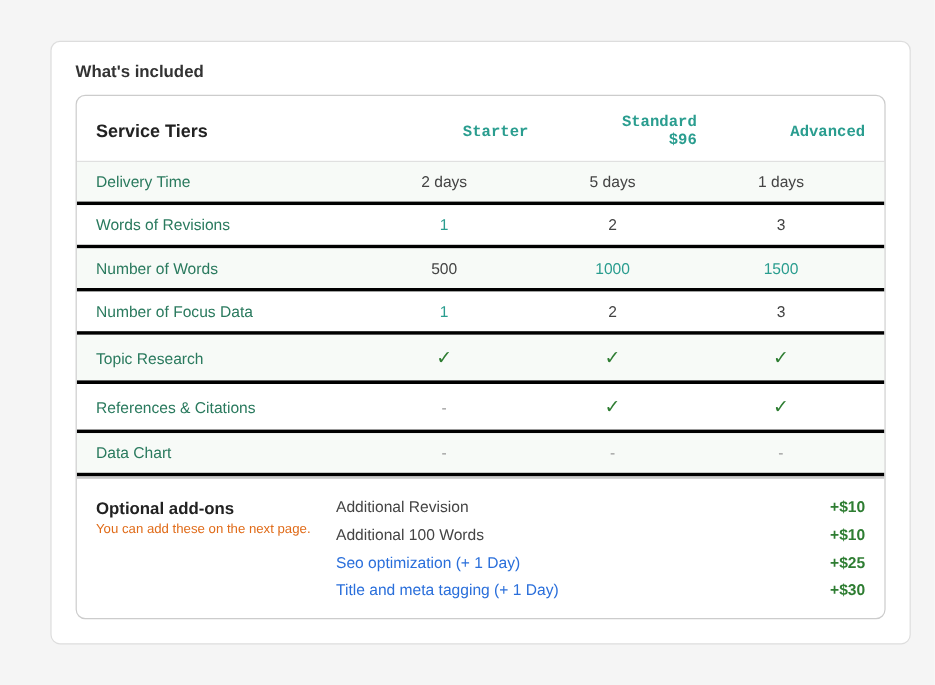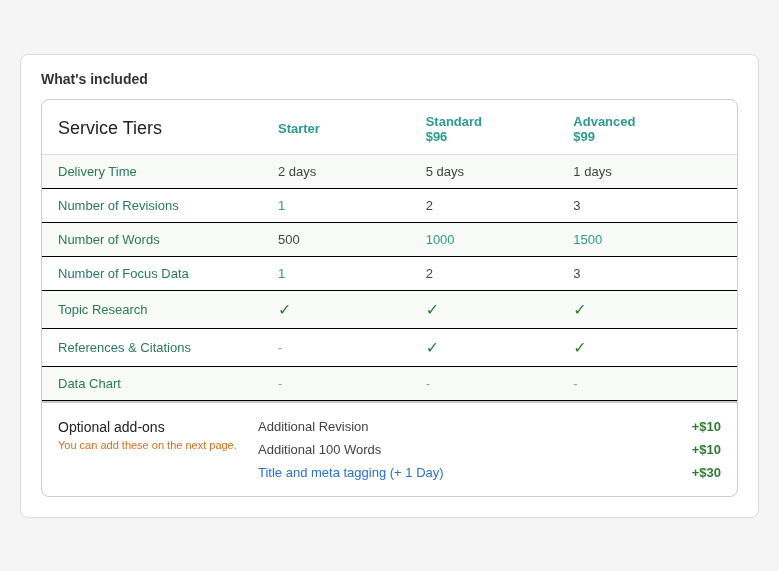--- a/index.html
+++ b/index.html
@@ -11,75 +11,78 @@
       align-items: center;
       min-height: 100vh;
       padding: 20px;
     }
     .container {
       background: #fff;
       border-radius: 8px;
       border: 1px solid #ddd;
       width: 760px;
       padding: 16px 20px 20px;
+      margin-left: 22px;
     }
     .what-included-title {
       font-size: 14px;
       font-weight: 600;
       color: #333;
       margin-bottom: 12px;
     }
     .main-card {
       border: 1px solid #ccc;
       border-radius: 8px;
       overflow: hidden;
     }
     .tiers-header {
       display: grid;
       grid-template-columns: 220px 1fr 1fr 1fr;
       padding: 14px 16px 10px;
       border-bottom: 1px solid #e0e0e0;
       align-items: center;
     }
     .tiers-header .tier-name-cell {
-      font-size: 18px;
-      font-weight: 400;
+      font-size: 15px;
+      font-weight: 700;
       color: #222;
     }
     .tier-col {
-      text-align: left;
+      text-align: right;
+      font-family: Liberation Mono, monospace;
     }
     .tier-name {
       font-size: 13px;
       color: #2a9d8f;
       font-weight: 600;
     }
     .tier-price {
       font-size: 13px;
       color: #2a9d8f;
       font-weight: 600;
     }
     .table-row {
       display: grid;
       grid-template-columns: 220px 1fr 1fr 1fr;
       padding: 9px 16px;
       align-items: center;
-      border-bottom: 1px solid #000000;
+      border-bottom: 3px solid #000000;
     }
     .table-row:nth-child(odd) {
       background: #f7faf7;
     }
     .table-row:nth-child(even) {
       background: #fff;
     }
     .row-label {
       font-size: 13px;
       color: #2a7a5e;
     }
     .row-cell {
+      text-align: center;
       font-size: 13px;
       color: #444;
     }
     .row-cell.highlight {
       color: #2a9d8f;
       font-weight: 500;
     }
     .check-icon {
       color: #2e7d32;
       font-size: 16px;
@@ -96,21 +99,21 @@
       display: grid;
       grid-template-columns: 200px 1fr;
       padding: 16px 16px 16px;
       gap: 0;
     }
     .addons-left {
       padding-right: 12px;
     }
     .addons-title {
       font-size: 14px;
-      font-weight: 400;
+      font-weight: 700;
       color: #222;
       margin-bottom: 4px;
     }
     .addons-subtitle {
       font-size: 11px;
       color: #e06c1a;
     }
     .addons-right {
       display: flex;
       flex-direction: column;
@@ -146,33 +149,32 @@
       <div class="tier-name-cell">Service Tiers</div>
       <div class="tier-col">
         <div class="tier-name">Starter</div>
       </div>
       <div class="tier-col">
         <div class="tier-name">Standard</div>
         <div class="tier-price">$96</div>
       </div>
       <div class="tier-col">
         <div class="tier-name">Advanced</div>
-        <div class="tier-price">$99</div>
       </div>
     </div>
 
     <div id="table-rows">
         <div class="table-row">
           <div class="row-label">Delivery Time</div>
           <div class="row-cell">2 days</div>
           <div class="row-cell">5 days</div>
           <div class="row-cell">1 days</div>
         </div>
         <div class="table-row">
-          <div class="row-label">Number of Revisions</div>
+          <div class="row-label">Words of Revisions</div>
           <div class="row-cell highlight">1</div>
           <div class="row-cell">2</div>
           <div class="row-cell">3</div>
         </div>
         <div class="table-row">
           <div class="row-label">Number of Words</div>
           <div class="row-cell">500</div>
           <div class="row-cell highlight">1000</div>
           <div class="row-cell highlight">1500</div>
         </div>
@@ -212,19 +214,23 @@
       <div class="addons-right" id="addons-list">
           <div class="addon-row">
             <span class="addon-name">Additional Revision</span>
             <span class="addon-price">+$10</span>
           </div>
           <div class="addon-row">
             <span class="addon-name">Additional 100 Words</span>
             <span class="addon-price">+$10</span>
           </div>
           <div class="addon-row">
+            <span class="addon-name link-style">Seo optimization (+ 1 Day)</span>
+            <span class="addon-price">+$25</span>
+          </div>
+          <div class="addon-row">
             <span class="addon-name link-style">Title and meta tagging (+ 1 Day)</span>
             <span class="addon-price">+$30</span>
           </div>
         </div>
     </div>
   </div>
 </div>
 
 </body></html>

